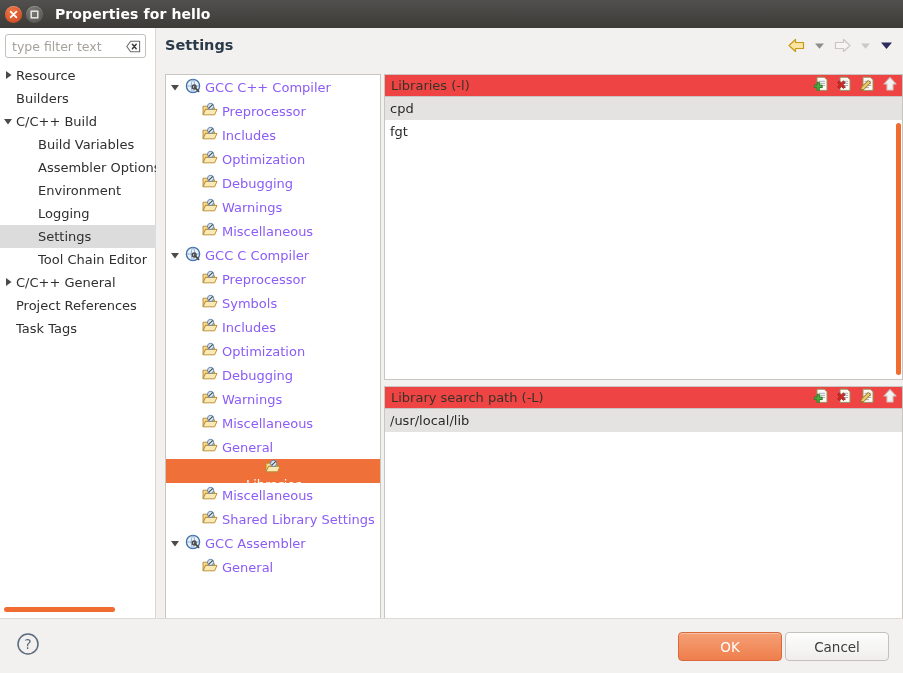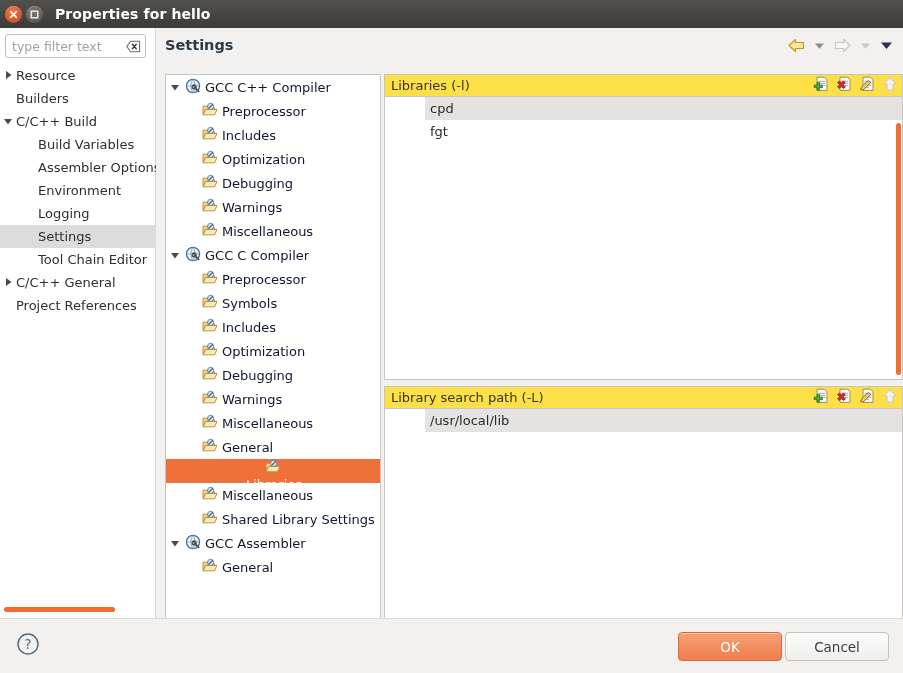--- a/index.html
+++ b/index.html
@@ -77,42 +77,42 @@
   .nav-tools > span { display: flex; align-items: center; }
 
   
   .tree-panel {
     position: absolute; left: 8px; top: 46px; width: 216px; height: 560px;
     background: #ffffff; border: 1px solid #c9c6c2;
   }
   .tp-scroll { position: absolute; left: 0; top: 0; width: 214px; height: 542px; overflow: hidden; }
   .tp-item {
     height: 24px; display: flex; align-items: center; white-space: nowrap;
-    font-size: 13px; color: #0f172a;
+    font-size: 13px; color: #8b5cf6;
   }
   .tp-item.sel { background: #ef7039; color: #ffffff; flex-direction: column; }
   .tp-arrow { width: 17px; flex: 0 0 auto; display: flex; align-items: center; justify-content: center; }
   .tp-icon { width: 20px; flex: 0 0 auto; display: flex; align-items: center; justify-content: center; }
   .tp-lbl { padding-left: 2px; }
   .lvl1 { padding-left: 0; }
   .lvl2 { padding-left: 17px; }
   .tp-hscroll {
     position: absolute; left: 1px; bottom: 2px; width: 210px; height: 5px;
     background: #f06c30; border-radius: 3px;
   }
 
   
   .grp { position: absolute; background: #ffffff; border: 1px solid #c9c6c2; }
   .grp-head {
-    position: relative; height: 22px; background: #fde047;
+    position: relative; height: 22px; background: #ef4444;
     border-bottom: 1px solid #c9c6c2; display: flex; align-items: center;
   }
   .grp-title { font-size: 13px; color: #3a3228; padding-left: 6px; }
   .grp-tools { position: absolute; right: 4px; top: 1px; display: flex; align-items: center; gap: 7px; }
-  .grp-list { position: relative; margin-left: 40px; }
+  .grp-list { position: relative; }
   .row {
     height: 23px; display: flex; align-items: center; padding-left: 5px;
     font-size: 13px; color: #2a2a2a; background: #ffffff;
   }
   .row.alt { background: #e4e3e1; }
 
   .vscroll {
     position: absolute; right: 1px; width: 5px; background: #f06c30; border-radius: 3px;
   }
   .grp-hscroll {
@@ -240,20 +240,26 @@
                   <path d="M2 1 L2 9 L7.5 5 Z" fill="#4a4a4a"></path>
                 </svg></span>
             </span>
             <span class="tl-label d0">C/C++ General</span>
           </div>
           <div class="tl-item">
             <span class="tl-arrow">
               <span></span>
             </span>
             <span class="tl-label d0">Project References</span>
+          </div>
+          <div class="tl-item">
+            <span class="tl-arrow">
+              <span></span>
+            </span>
+            <span class="tl-label d0">Task Tags</span>
           </div>
         </div>
       <div class="sb-hscroll"></div>
     </div>
 
     <div class="content">
 
       <div class="content-head">
         <div class="page-title">Settings</div>
         <div class="nav-tools">

